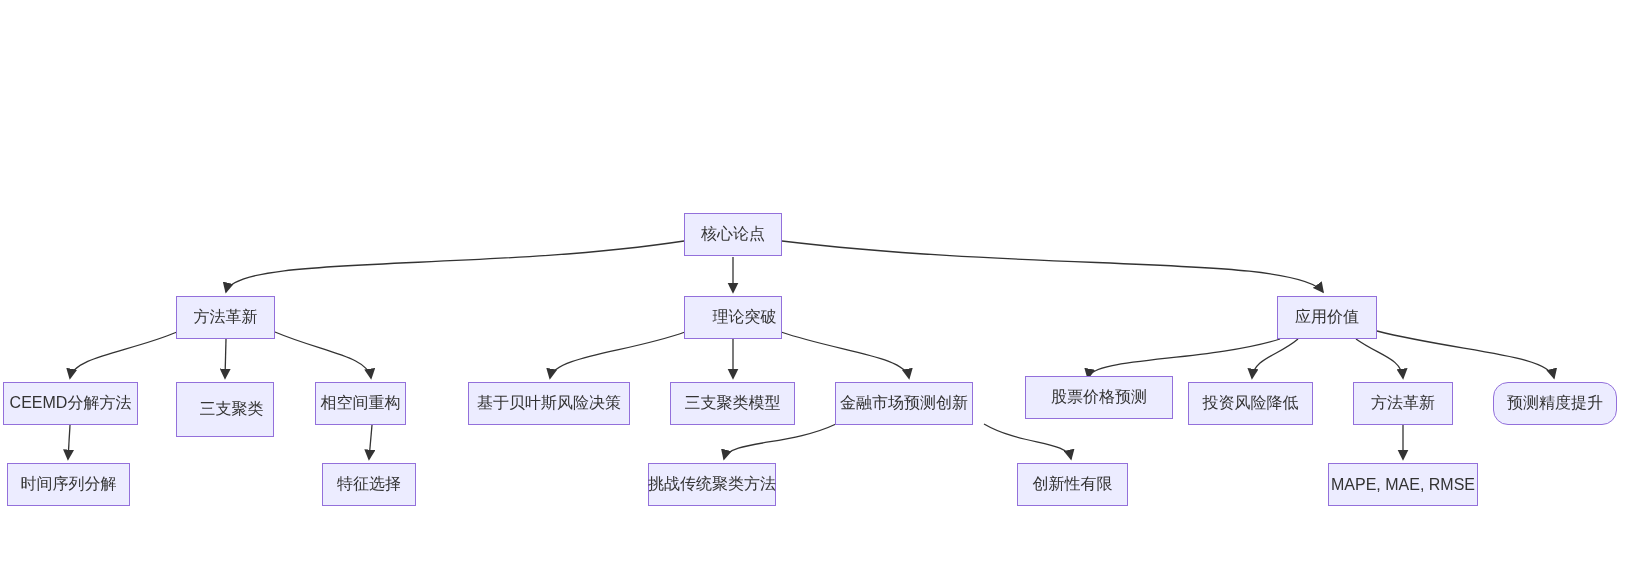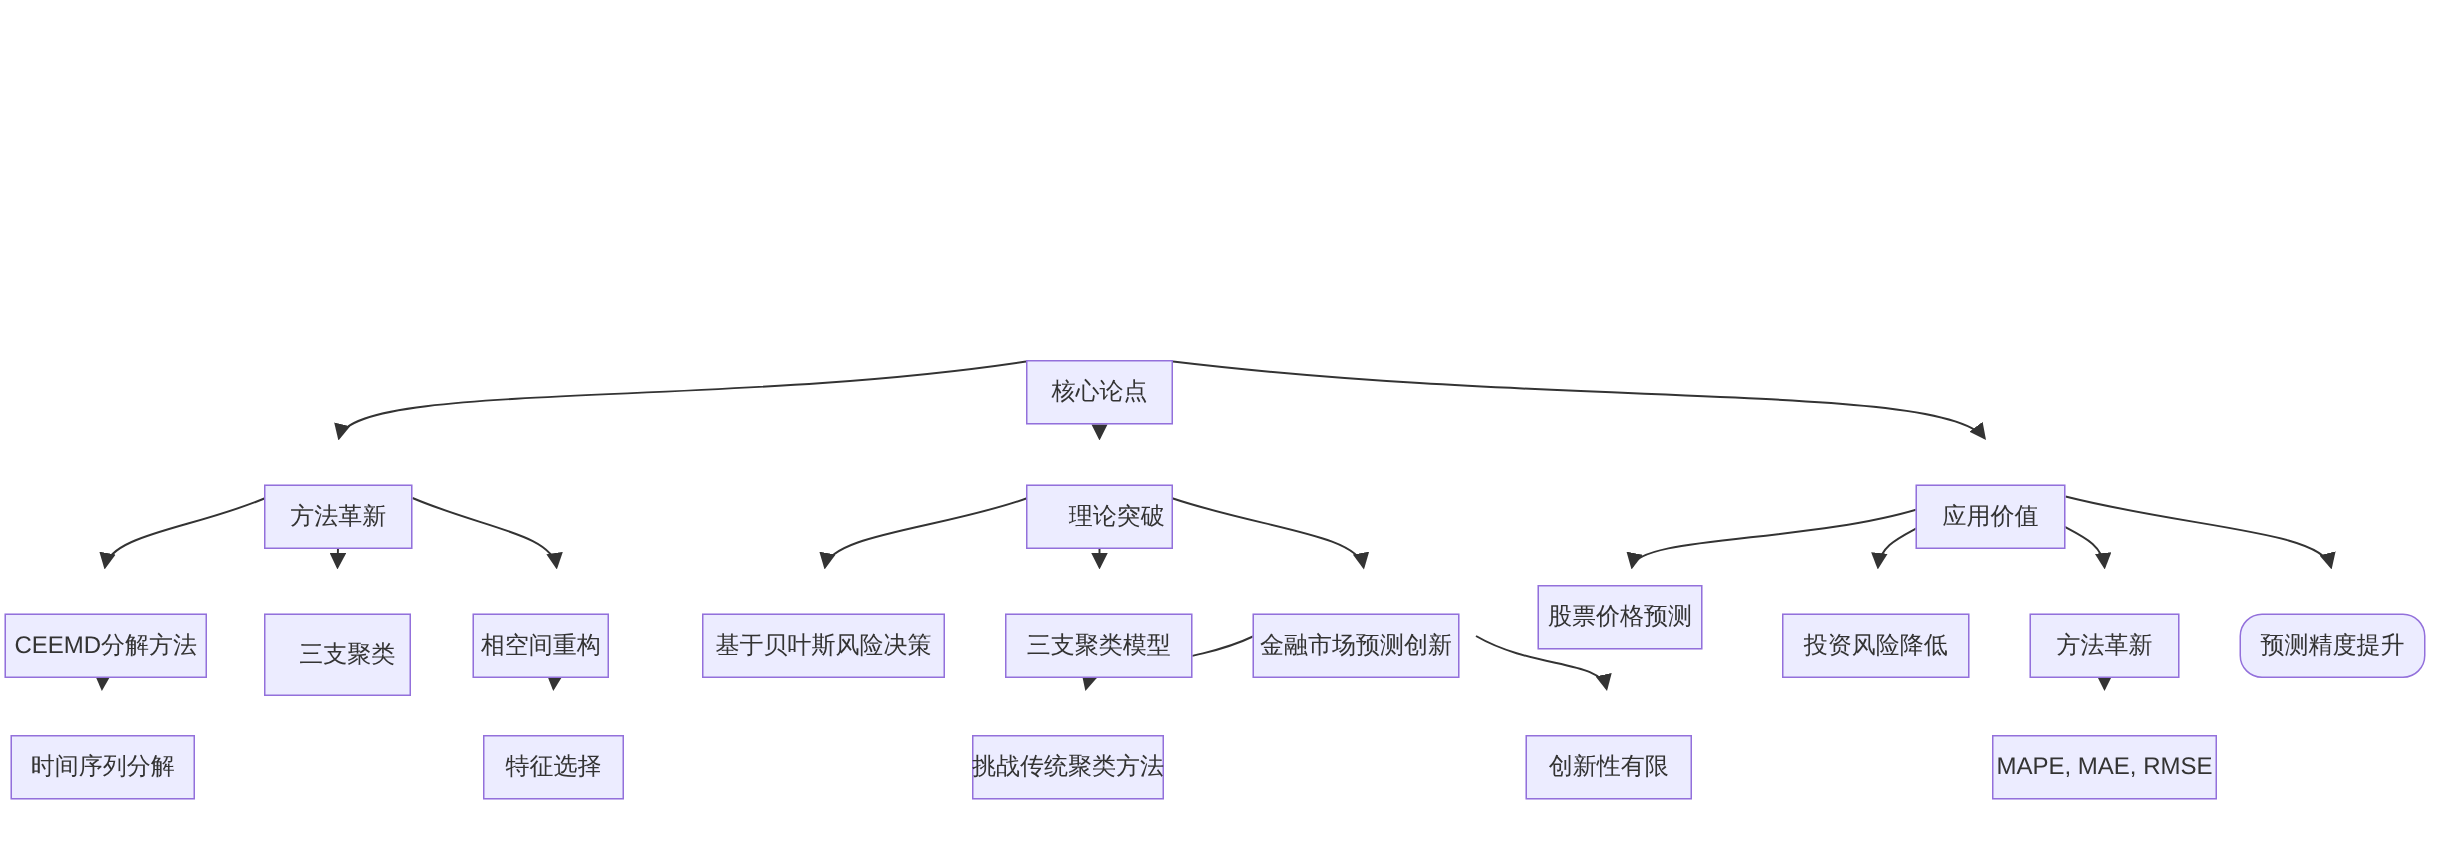--- a/index.html
+++ b/index.html
@@ -26,34 +26,33 @@
     box-sizing: border-box;
     background: #ECECFF;
     border: 1px solid #9370DB;
     color: #333333;
     font-size: 16px;
     display: flex;
     align-items: center;
     justify-content: center;
     white-space: nowrap;
     text-align: right;
-    margin-top: 27px;
   }
   
   #n-root        { left: 684px;  top: 213px; width: 98px;  height: 43px; }
   #n-method      { left: 176px;  top: 296px; width: 99px;  height: 43px; }
   #n-theory      { left: 684px;  top: 296px; width: 98px;  height: 43px; padding-left: 23px; }
   #n-application { left: 1277px; top: 296px; width: 100px; height: 43px; }
   #n-ceemd       { left: 3px;    top: 382px; width: 135px; height: 43px; }
   #n-three-way   { left: 176px;  top: 382px; width: 98px;  height: 55px; padding-left: 13px; }
   #n-phase-space { left: 315px;  top: 382px; width: 91px; height: 43px; }
   #n-bayes       { left: 468px;  top: 382px; width: 162px; height: 43px; }
   #n-tw-model    { left: 670px;  top: 382px; width: 125px; height: 43px; }
   #n-finance     { left: 835px;  top: 382px; width: 138px; height: 43px; }
-  #n-stock       { left: 1025px; top: 363px; width: 110px; height: 43px; }
+  #n-stock       { left: 1025px; top: 376px; width: 148px; height: 43px; }
   #n-risk        { left: 1188px; top: 382px; width: 125px; height: 43px; }
   #n-validation  { left: 1353px; top: 382px; width: 100px; height: 43px; }
   #n-precision   { left: 1493px; top: 382px; width: 124px; height: 43px; border-radius: 15px; }
   #n-ts-decomp   { left: 7px;    top: 463px; width: 123px; height: 43px; }
   #n-feature     { left: 322px;  top: 463px; width: 94px;  height: 43px; }
   #n-challenge   { left: 648px;  top: 463px; width: 128px; height: 43px; }
   #n-limited     { left: 1017px; top: 463px; width: 111px; height: 43px; }
   #n-metrics     { left: 1328px; top: 463px; width: 150px; height: 43px; }
 </style>
 </head>

